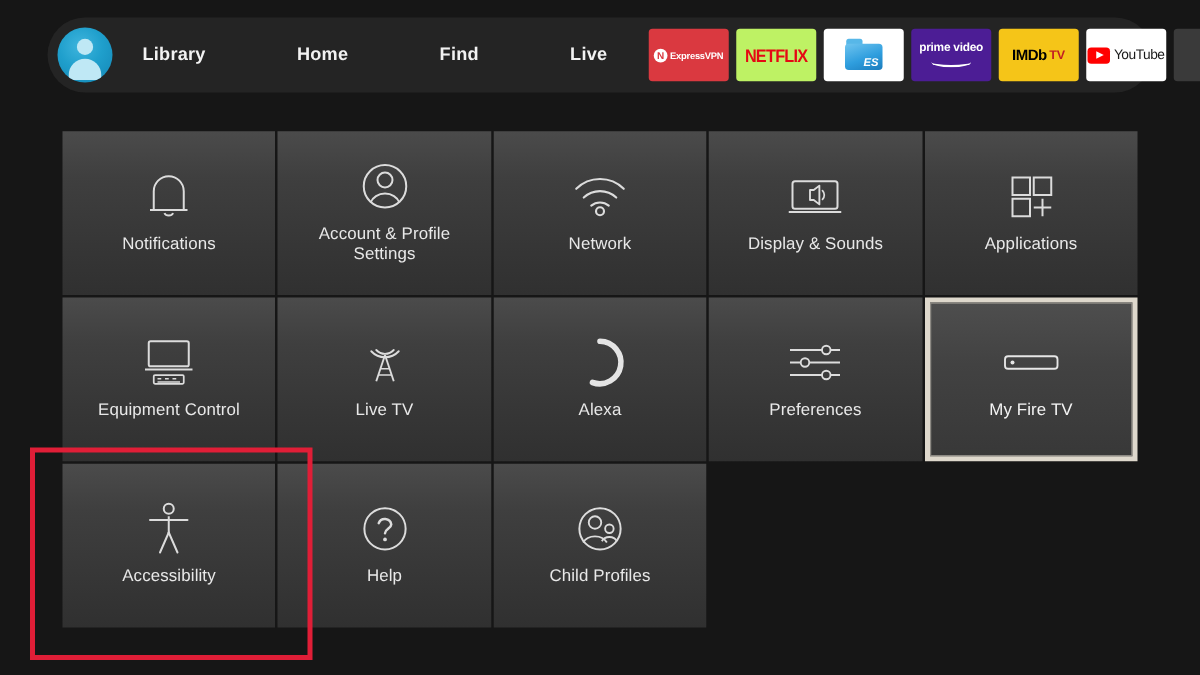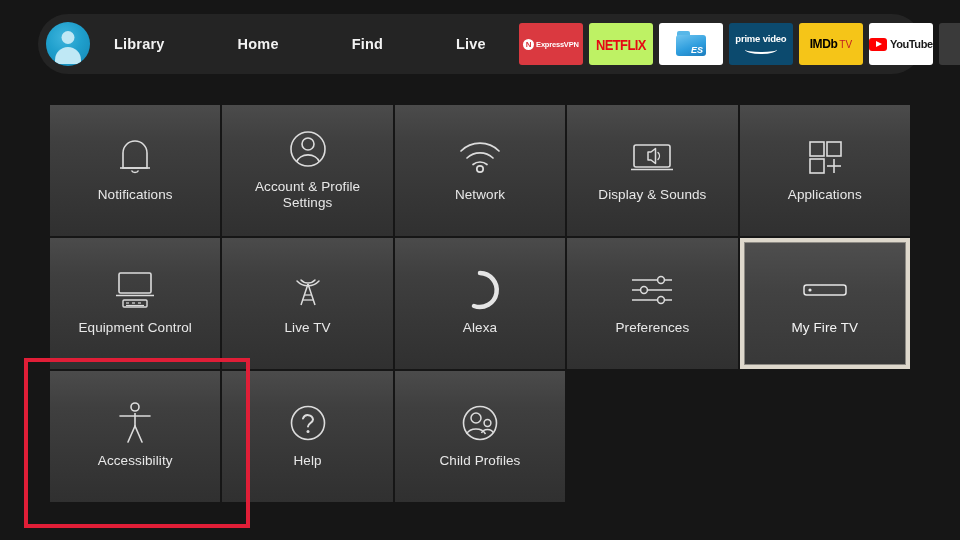--- a/index.html
+++ b/index.html
@@ -130,46 +130,46 @@
   .es-tab {
     position: absolute; left: 1px; top: 0px;
     width: 13px; height: 6px; border-radius: 2px 2px 0 0;
     background: #57b7e8;
   }
   .es-letters {
     position: absolute; right: 3px; bottom: 2px;
     color: #fff; font-size: 9px; font-weight: bold; font-style: italic;
   }
 
-  .app-prime { background: #0c4a6e; flex-direction: column; }
+  .app-prime { background: #4c1d95; flex-direction: column; }
   .prime-txt { color: #fff; font-size: 9.5px; font-weight: bold; letter-spacing: -.2px; line-height: 1; }
   .prime-smile {
     width: 32px; height: 9px; margin-top: 1px;
     border-bottom: 2px solid #fff;
     border-radius: 0 0 50% 50%;
   }
 
   .app-imdb { background: #f5c518; }
   .imdb-main {
     color: #000; font-size: 12px; font-weight: bold; letter-spacing: -.4px;
   }
-  .imdb-tv { color: #c21f23; font-size: 10px; font-weight: normal; margin-left: 2px; }
+  .imdb-tv { color: #c21f23; font-size: 10px; font-weight: bold; margin-left: 2px; }
 
   .app-youtube { background: #fff; }
   .yt-play {
     width: 18px; height: 13px; border-radius: 3px;
     background: #ff0000; position: relative; margin-right: 3px;
   }
   .yt-play::after {
     content: ""; position: absolute; left: 6.5px; top: 3.3px;
     border-left: 6px solid #fff;
     border-top: 3.2px solid transparent;
     border-bottom: 3.2px solid transparent;
   }
-  .yt-txt { color: #1a1a1a; font-size: 11px; font-weight: bold; letter-spacing: -.4px; }
+  .yt-txt { color: #1a1a1a; font-size: 11px; font-weight: normal; letter-spacing: -.4px; }
 
   .app-more { background: #3a3a3a; }
   .more-dots { display: flex; gap: 3.5px; }
   .more-dots span { width: 4px; height: 4px; border-radius: 50%; background: #d6d6d6; }
 
   .gear-btn {
     width: 52px; height: 52px; border-radius: 50%;
     background: #000;
     box-shadow: 0 0 0 2px rgba(210,210,210,.45);
     display: flex; align-items: center; justify-content: center;

